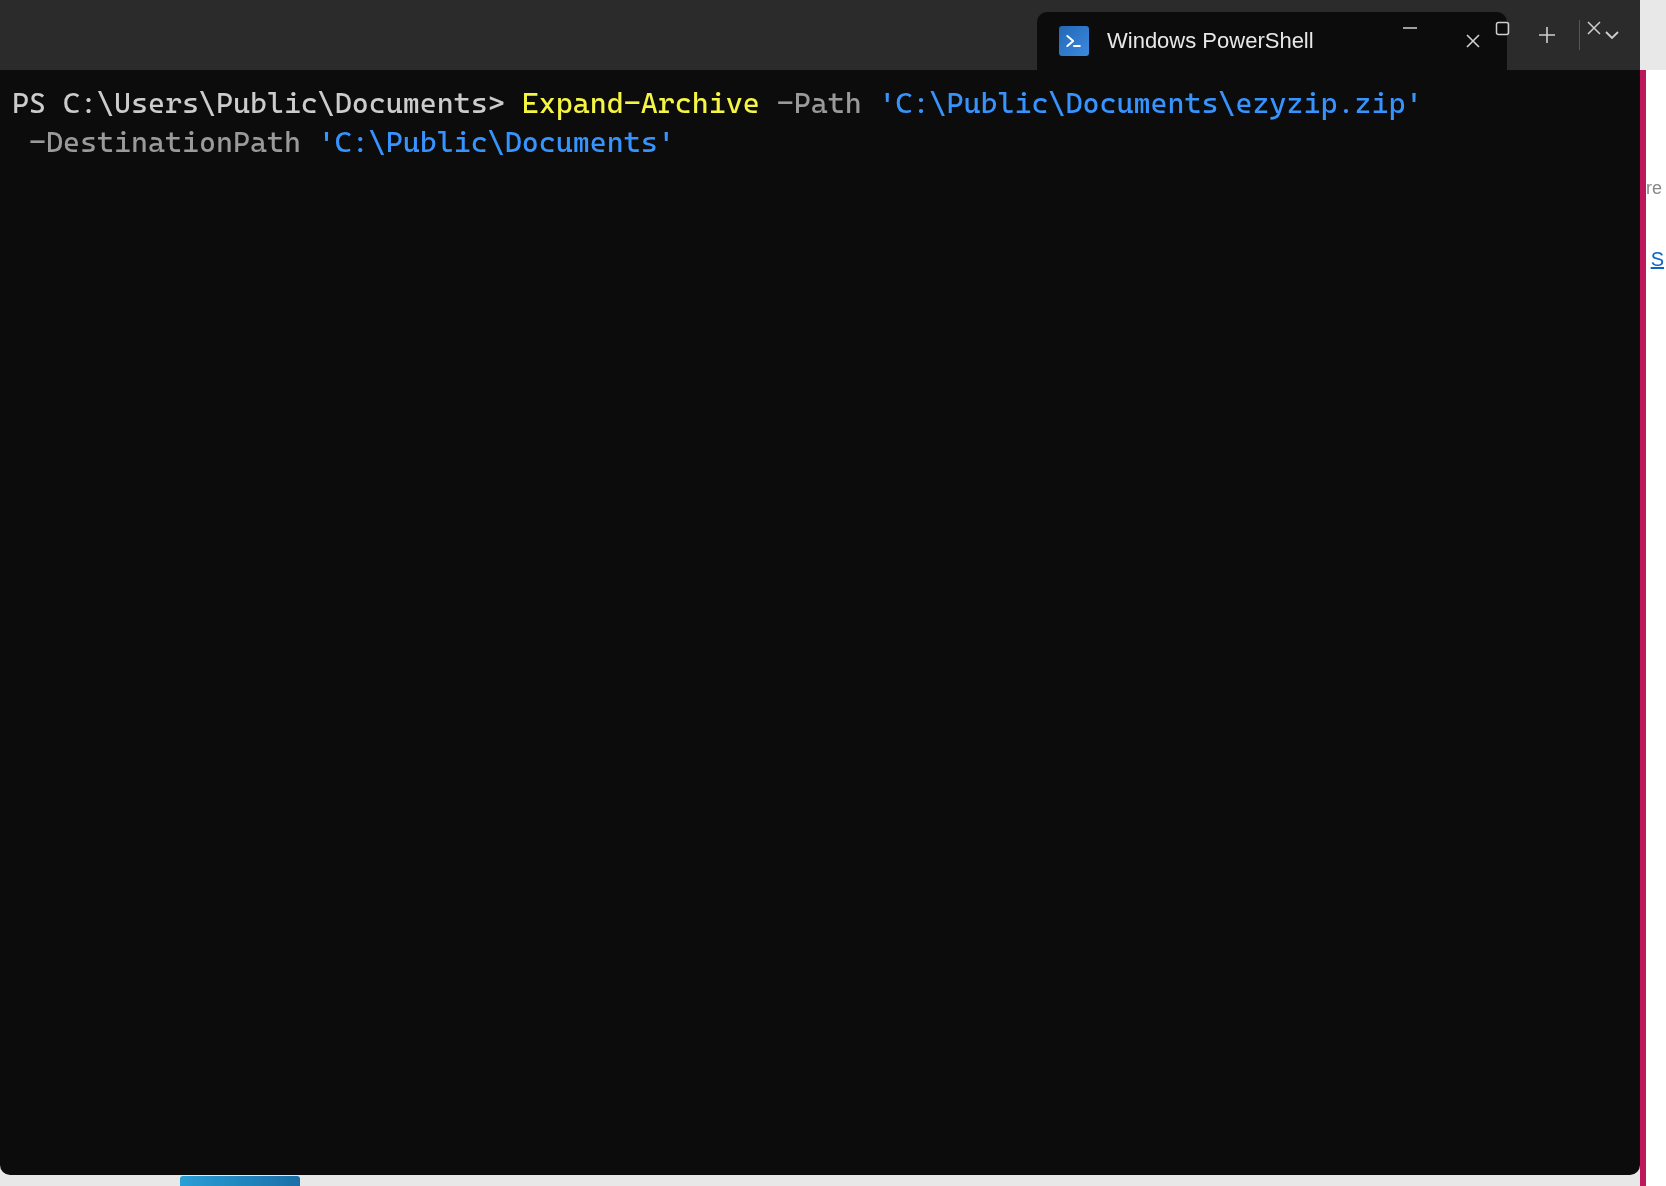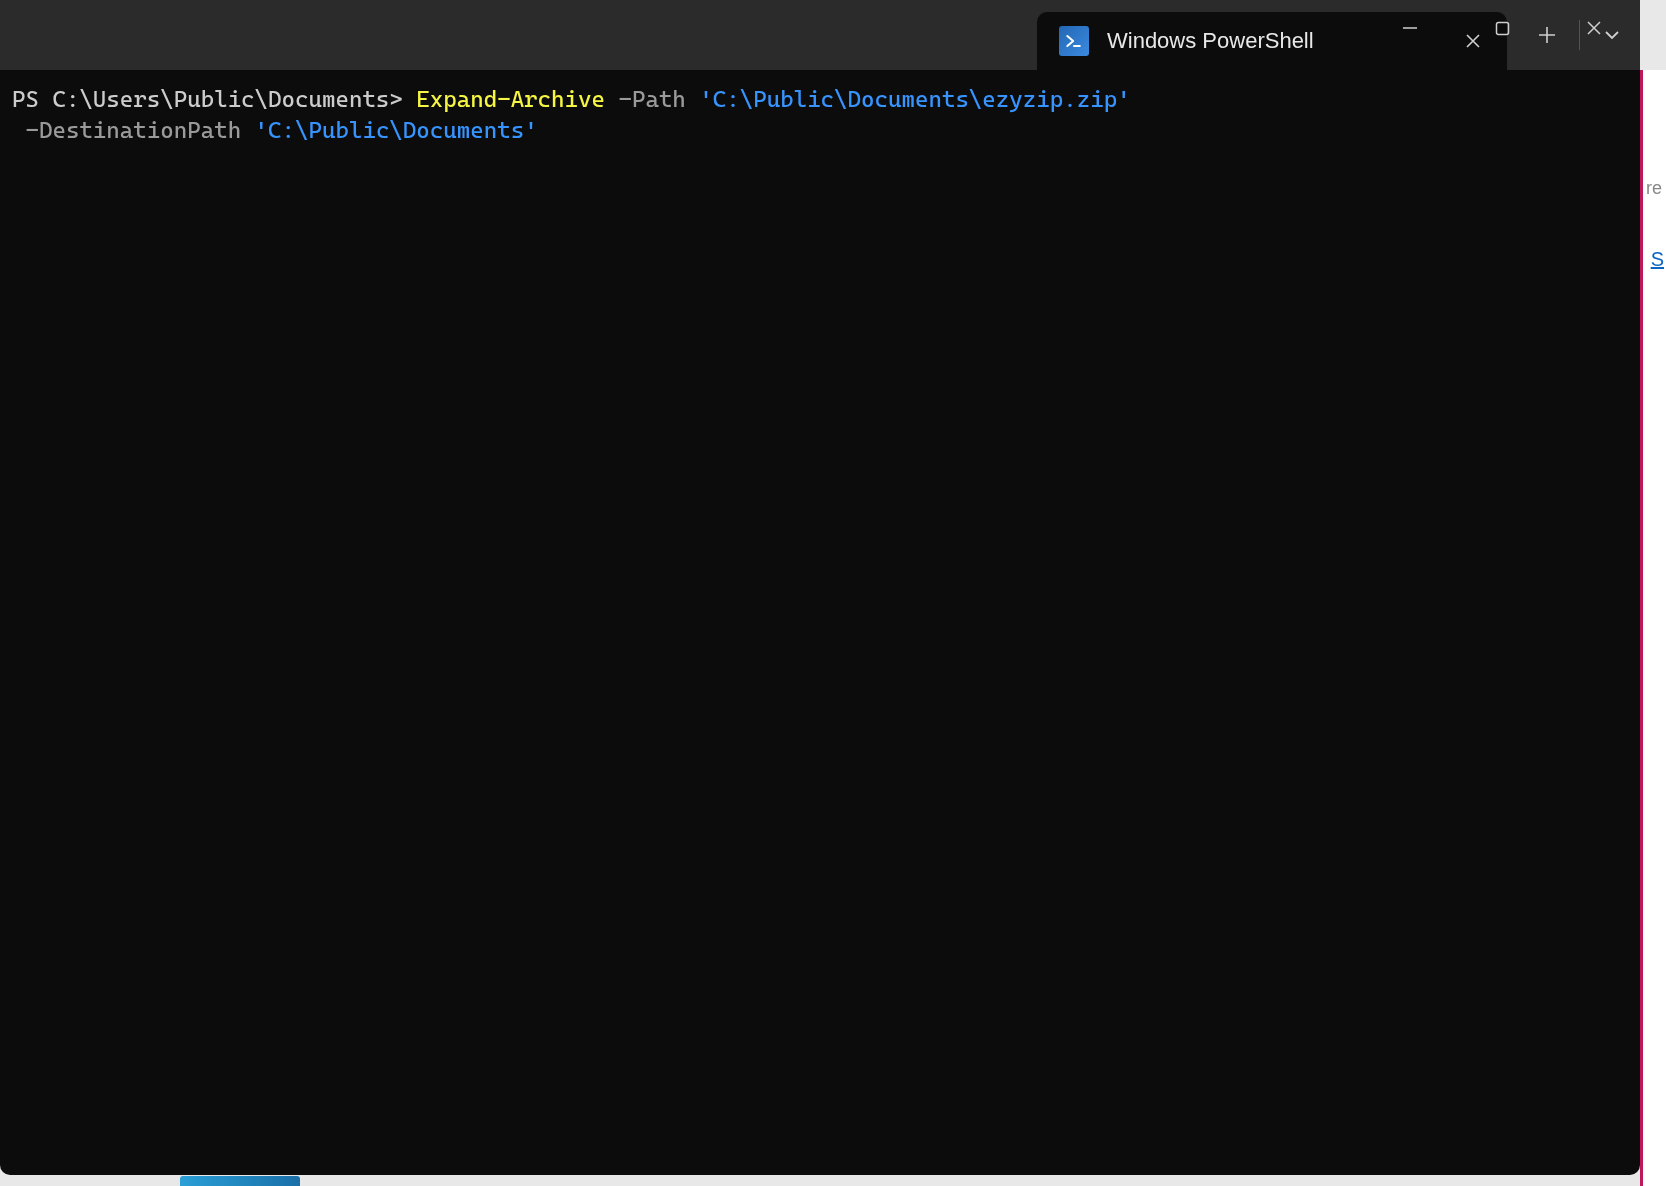--- a/index.html
+++ b/index.html
@@ -101,38 +101,38 @@
       height: 56px;
       display: flex;
       align-items: center;
       justify-content: center;
       color: #cfcfcf;
       cursor: pointer;
     }
     .terminal {
       padding: 14px 12px;
       font-family: 'Cascadia Mono', 'Consolas', monospace;
-      font-size: 23px;
+      font-size: 29px;
       line-height: 1.35;
       color: #cccccc;
       white-space: pre-wrap;
       word-break: break-all;
     }
     .tok-prompt { color: #cccccc; }
     .tok-cmdlet { color: #f5f543; }
     .tok-param  { color: #9a9a9a; }
     .tok-string { color: #3794ff; }
     .background-strip {
       position: absolute;
       right: 0;
       top: 70px;
       width: 26px;
       height: 1116px;
       background: #ffffff;
-      border-left: 3px solid #be185d;
+      border-left: 6px solid #be185d;
     }
     .bg-text {
       position: absolute;
       right: 0;
       top: 108px;
       color: #888;
       font-size: 18px;
       font-family: sans-serif;
       white-space: nowrap;
       overflow: hidden;

